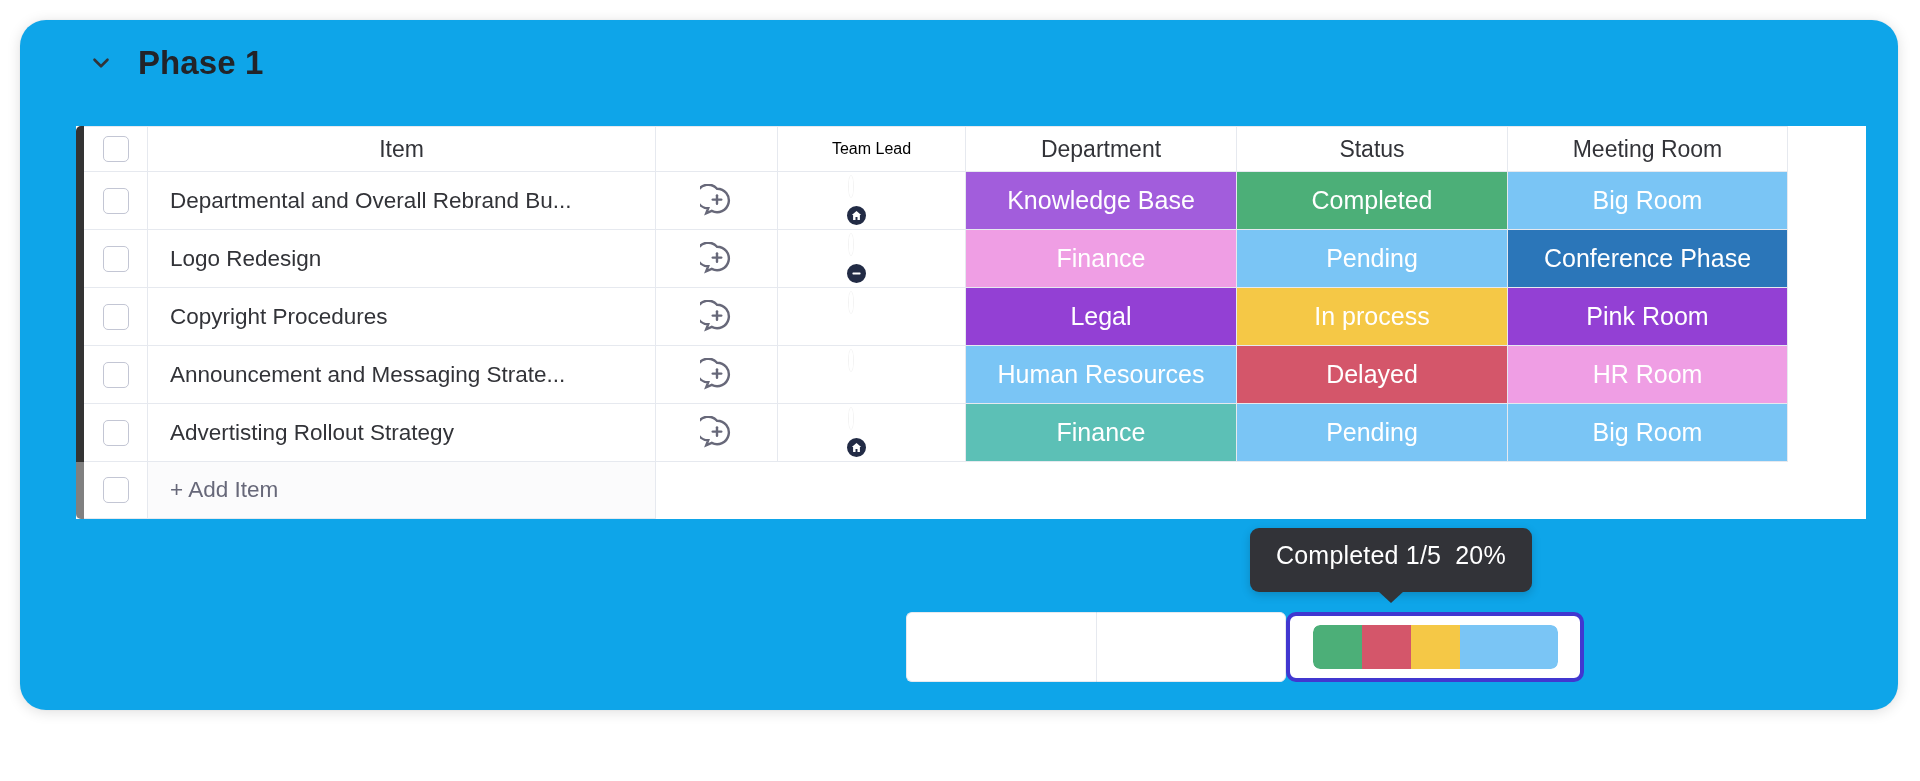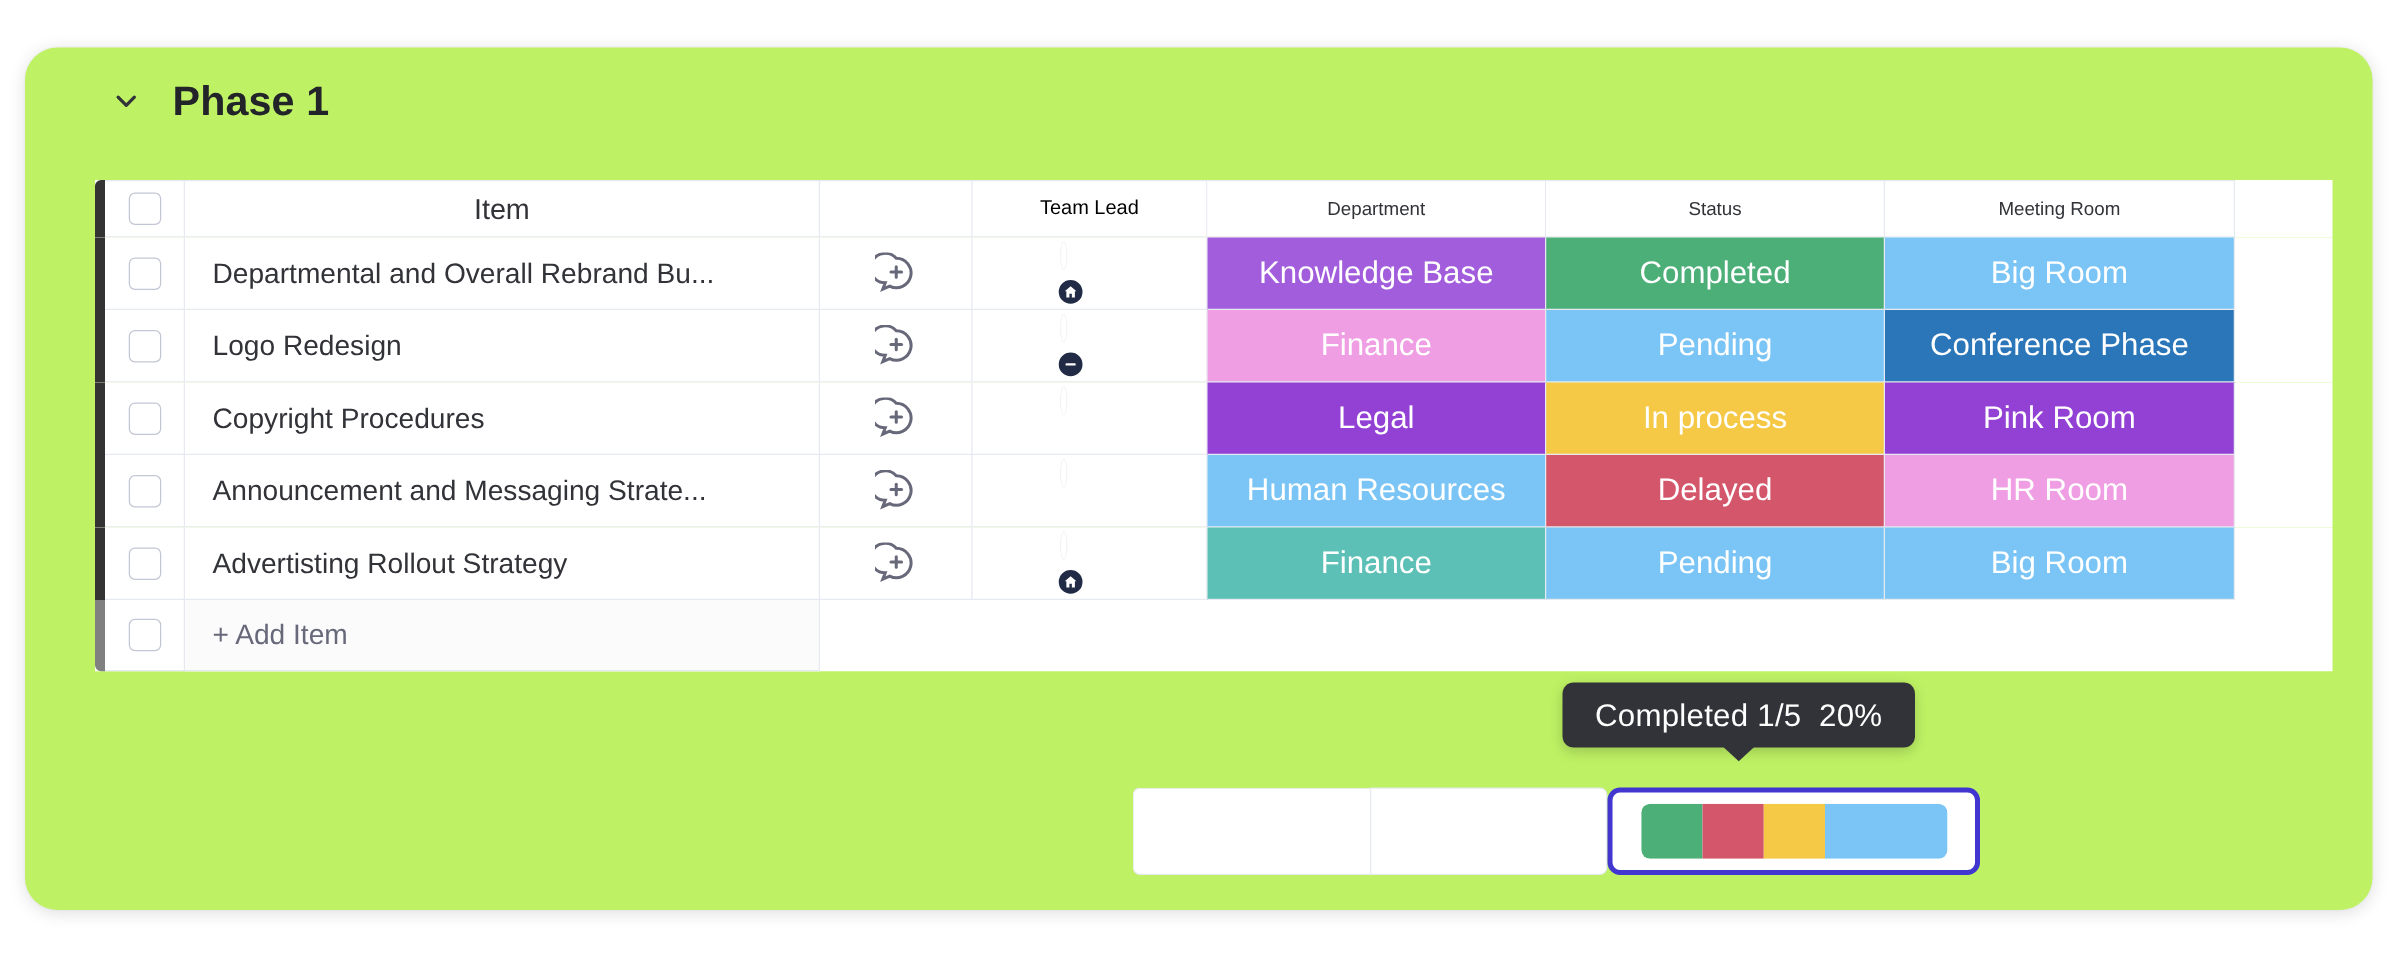--- a/index.html
+++ b/index.html
@@ -9,24 +9,24 @@
     height: 781px;
     background: #ffffff;
     font-family: "Liberation Sans", sans-serif;
     overflow: hidden;
   }
 
   
   #board-card {
     position: absolute;
     left: 20px;
-    top: 38px;
+    top: 20px;
     width: 1878px;
     height: 690px;
-    background: #bef264;
+    background: #0ea5e9;
     border-radius: 26px;
     box-shadow: 0 2px 14px rgba(0,0,0,0.13), 0 0 0 1px rgba(0,0,0,0.015);
     overflow: hidden;
   }
 
   
   #group-header {
     position: absolute;
     left: 0; top: 0;
     height: 86px;
@@ -149,21 +149,21 @@
     border-bottom: 1px solid #e6e9ef;
     font-size: 25px;
     color: #ffffff;
     white-space: nowrap;
     cursor: pointer;
   }
   .hdr .c-cell {
     border-top: 1px solid #e6e9ef;
     color: #323338;
     background: #ffffff !important;
-    font-size: 15px;
+    font-size: 23px;
     cursor: default;
   }
   .c-cell.wide { flex: 0 0 280px; }
   .hdr .c-cell.wide { flex: 0 0 280px; }
 
   .hdr { height: 46px; }
   .trow { height: 58px; }
   .addrow { height: 57px; }
 
   
@@ -243,21 +243,21 @@
   .seg:last-child  { border-top-right-radius: 7px; border-bottom-right-radius: 7px; }
 
   
   #progress-tooltip {
     position: absolute;
     left: 1230px;
     top: 508px;
     background: #323338;
     color: #ffffff;
     border-radius: 9px;
-    padding: 13px 26px 10px 26px;
+    padding: 13px 26px 22px 26px;
     font-size: 25px;
     white-space: nowrap;
     z-index: 50;
     box-shadow: 0 3px 10px rgba(0,0,0,0.18);
   }
   #progress-tooltip::after {
     content: "";
     position: absolute;
     left: 50%;
     bottom: -11px;

